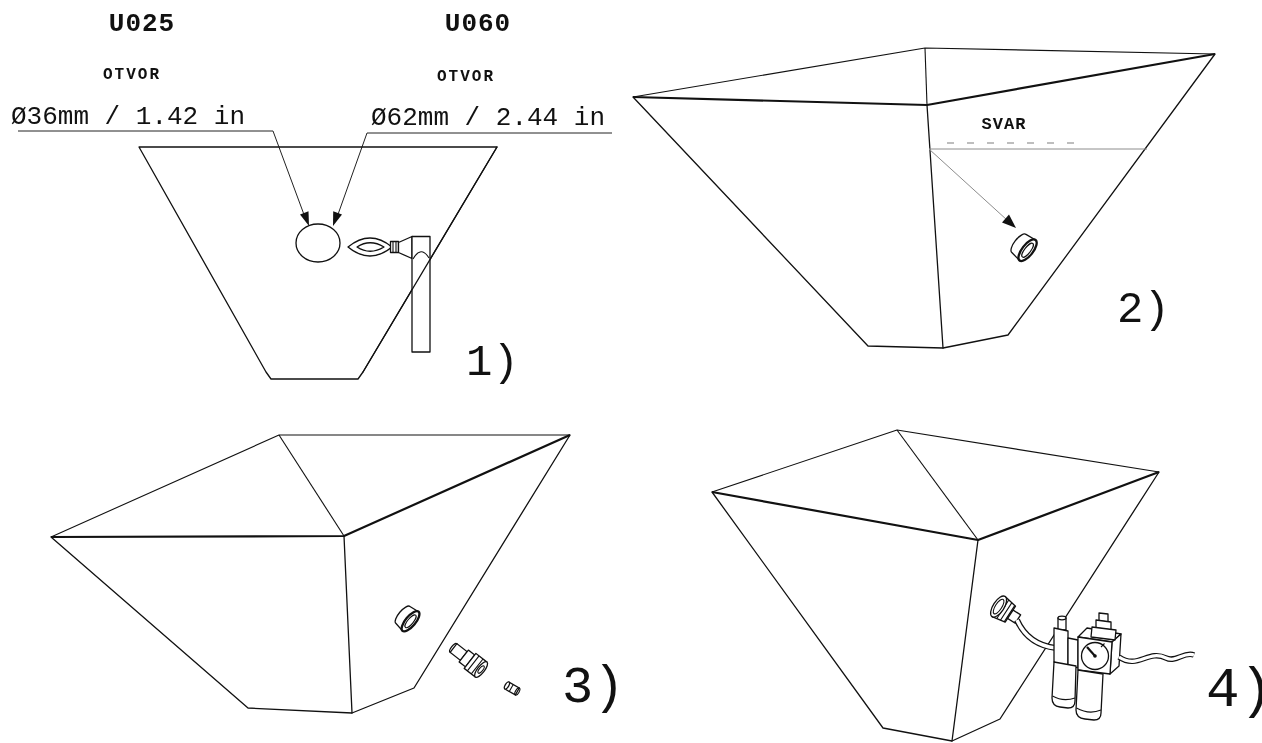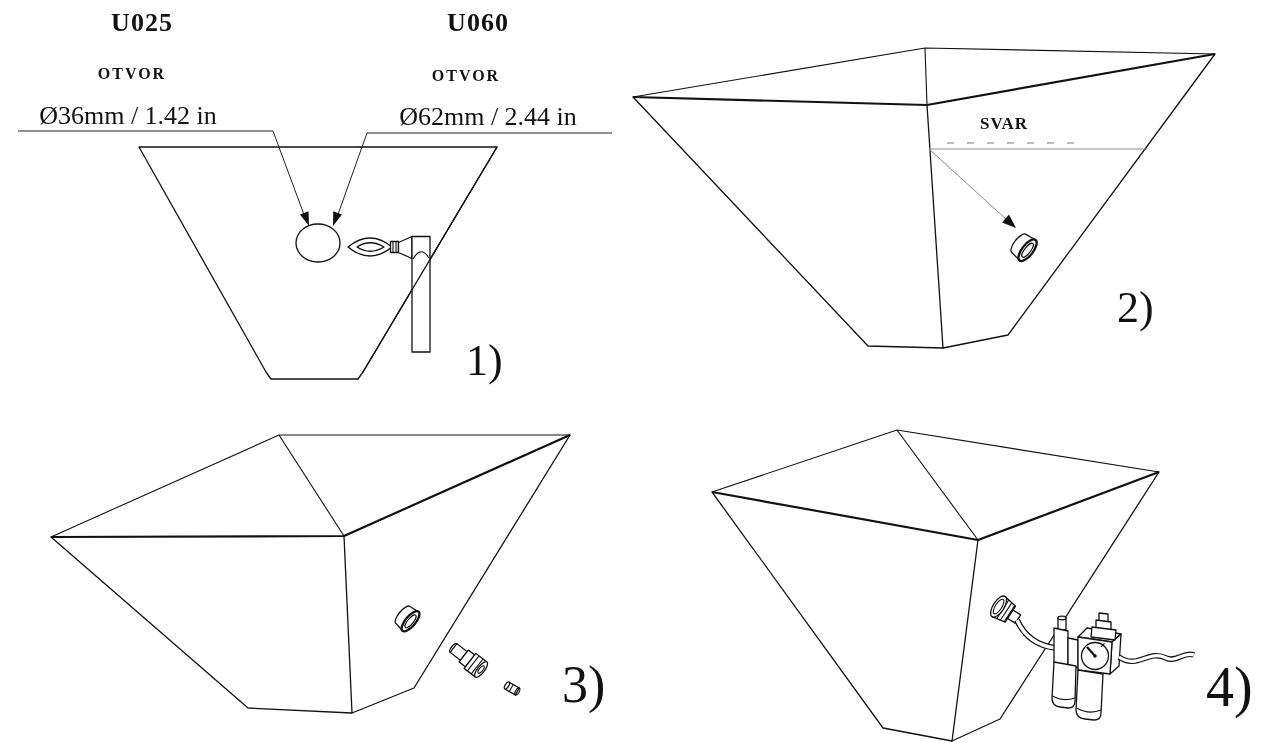--- a/index.html
+++ b/index.html
@@ -1,17 +1,17 @@
 <!DOCTYPE html>
 <html><head>
 <meta charset="utf-8">
 <style>
   html,body{margin:0;padding:0;background:#ffffff;}
   .stage{position:relative;width:1262px;height:743px;background:#fff;overflow:hidden;
-         font-family:Liberation Serif, serif;}
+         font-family:Liberation Mono, monospace;}
   svg{display:block}
   text{fill:#111;}
   .model-lbl{font-size:26px;font-weight:bold;letter-spacing:1px;}
   .otvor-lbl{font-size:16px;font-weight:bold;letter-spacing:2px;}
   .dim-lbl{font-size:26px;}
   .svar-lbl{font-size:17px;font-weight:bold;letter-spacing:1px;}
   .step-lbl{font-size:44px;}
   .step-lbl-lg{font-size:52px;}
   .step-lbl-xl{font-size:56px;}
   .ln{stroke:#111;fill:none;stroke-width:1.3;stroke-linecap:round;stroke-linejoin:round;}

